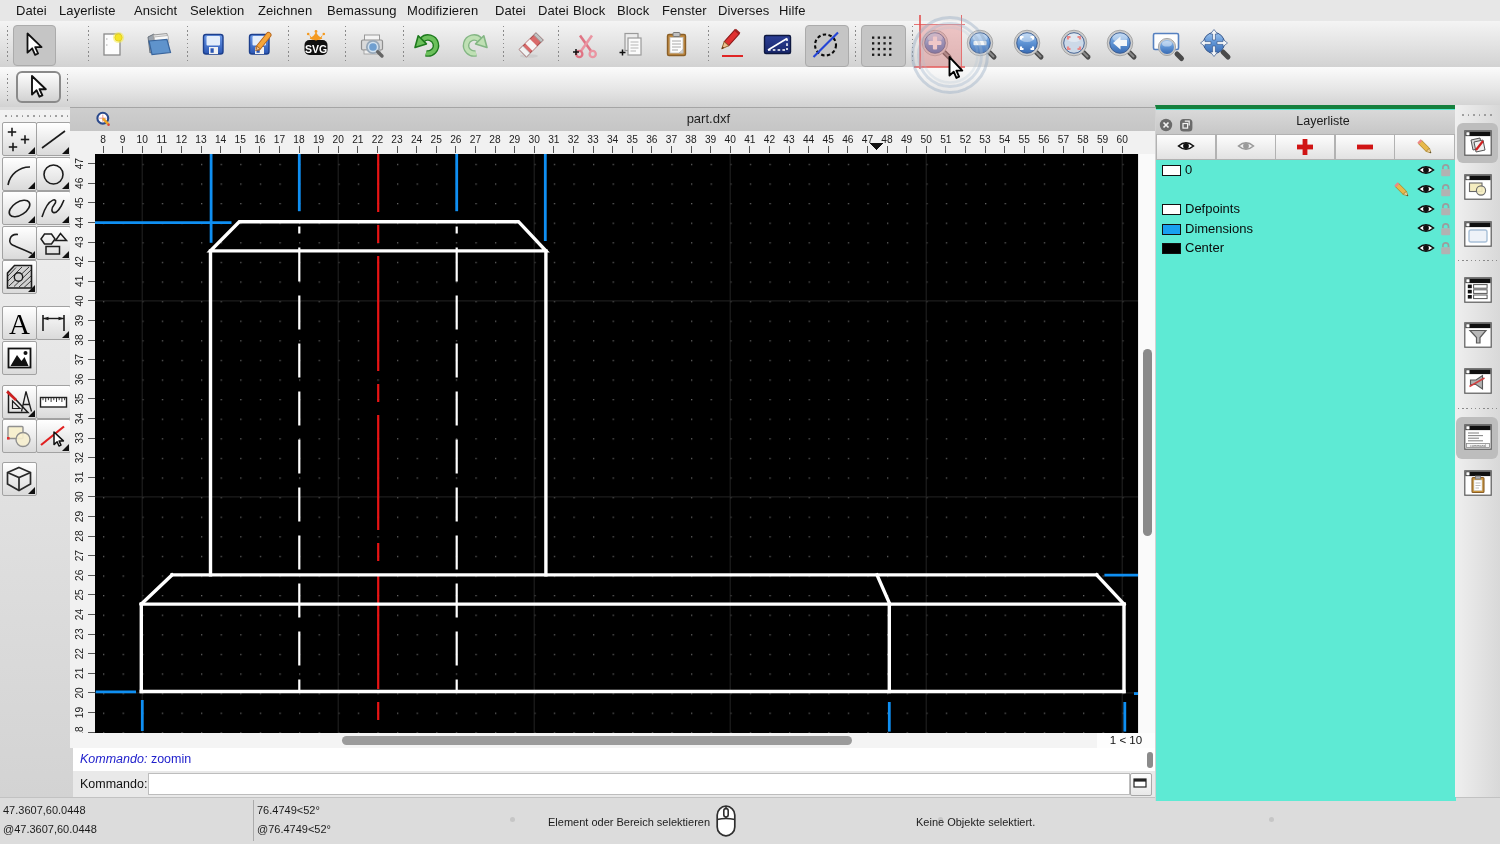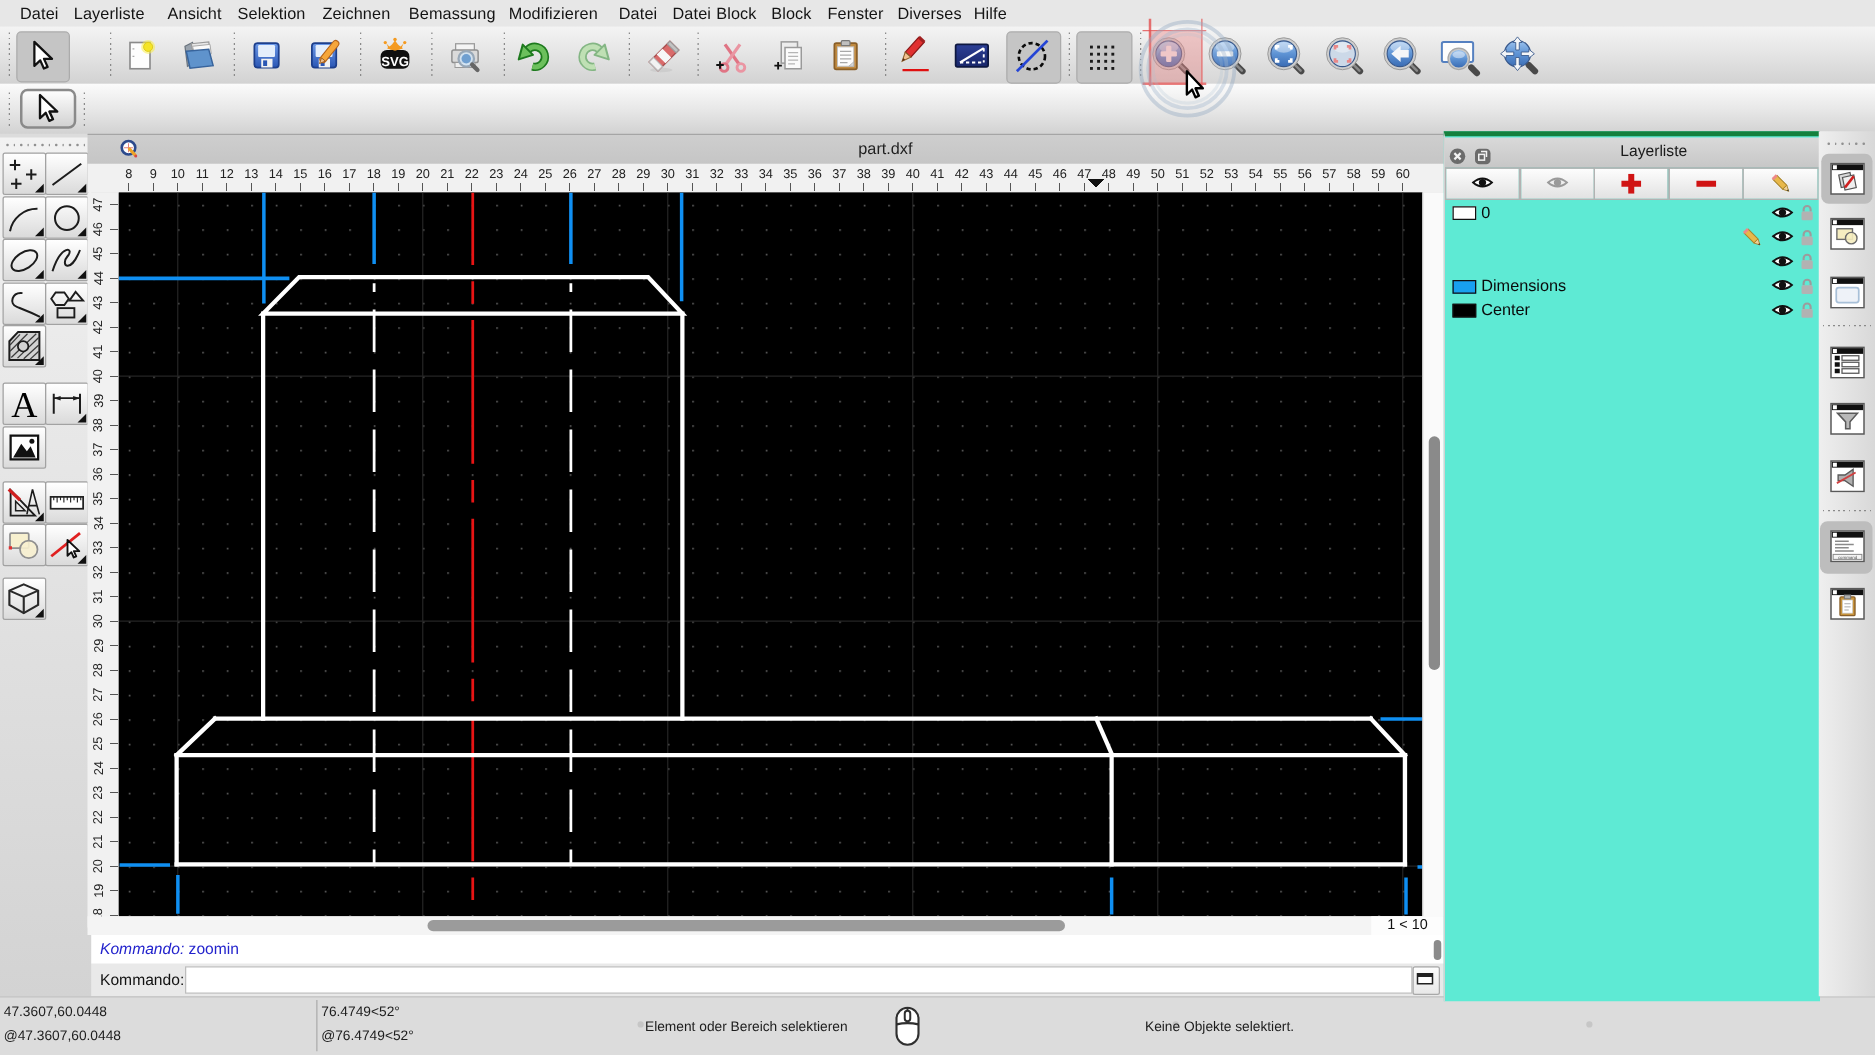--- a/index.html
+++ b/index.html
@@ -690,21 +690,21 @@
 </div>
 
 
 <div class="abs" id="statusbar"></div>
 <span class="st" style="left:3px;top:804px">47.3607,60.0448</span>
 <span class="st" style="left:3px;top:823px">@47.3607,60.0448</span>
 <div class="abs" style="left:253px;top:800px;width:1px;height:41px;background:#ababab"></div>
 <span class="st" style="left:257px;top:804px">76.4749&lt;52°</span>
 <span class="st" style="left:257px;top:823px">@76.4749&lt;52°</span>
 <span class="st" style="left:510px;top:817px;width:5px;height:5px;background:#c6c6c6;border-radius:50%"></span>
-<span class="st" style="left:516px;top:816px">Element oder Bereich selektieren</span>
+<span class="st" style="left:548px;top:816px">Element oder Bereich selektieren</span>
 <svg class="abs" style="left:716px;top:805px" width="21" height="33">
     <rect x="1.2" y="1.2" width="17.6" height="29.6" rx="8.8" fill="#fff" stroke="#2f2f2f" stroke-width="1.7"></rect>
     <path d="M1.2,14.5 Q10,12.5 18.8,14.5" fill="none" stroke="#2f2f2f" stroke-width="1.7"></path>
     <rect x="7.8" y="3.6" width="4.4" height="8.4" rx="2.2" fill="#fff" stroke="#2f2f2f" stroke-width="1.6"></rect>
     <line x1="10" y1="1.4" x2="10" y2="3.6" stroke="#2f2f2f" stroke-width="1.6"></line>
     <line x1="10" y1="12" x2="10" y2="13.6" stroke="#2f2f2f" stroke-width="1.6"></line>
   </svg>
 <span class="st" style="left:938px;top:817px;width:5px;height:5px;background:#c6c6c6;border-radius:50%"></span>
 <span class="st" style="left:916px;top:816px">Keine Objekte selektiert.</span>
 <span class="st" style="left:1269px;top:817px;width:5px;height:5px;background:#c6c6c6;border-radius:50%"></span>
@@ -794,20 +794,24 @@
       <g transform="rotate(45 9 9)">
         <rect x="2" y="6.7" width="11" height="4.6" fill="#e8b84a" stroke="#a8842a" stroke-width="0.8"></rect>
         <rect x="0.5" y="6.7" width="2.2" height="4.6" fill="#e88"></rect>
         <path d="M13,6.7 L17.5,9 L13,11.3 Z" fill="#f0cf98" stroke="#a8842a" stroke-width="0.7"></path>
         <path d="M16,8.2 L17.5,9 L16,9.8 Z" fill="#333"></path>
       </g>
     </svg>
  <div class="lrow" style="top:51px">
       <span class="sw" style="background:#fff"></span>
       <span class="lname">0</span>
+    </div>
+ <div class="lrow" style="top:90.2px">
+      <span class="sw" style="background:#fff"></span>
+      <span class="lname">Defpoints</span>
     </div>
  <div class="lrow" style="top:109.8px">
       <span class="sw" style="background:#18a0f0"></span>
       <span class="lname">Dimensions</span>
     </div>
  <div class="lrow" style="top:129.4px">
       <span class="sw" style="background:#000"></span>
       <span class="lname">Center</span>
     </div>
 </div>

